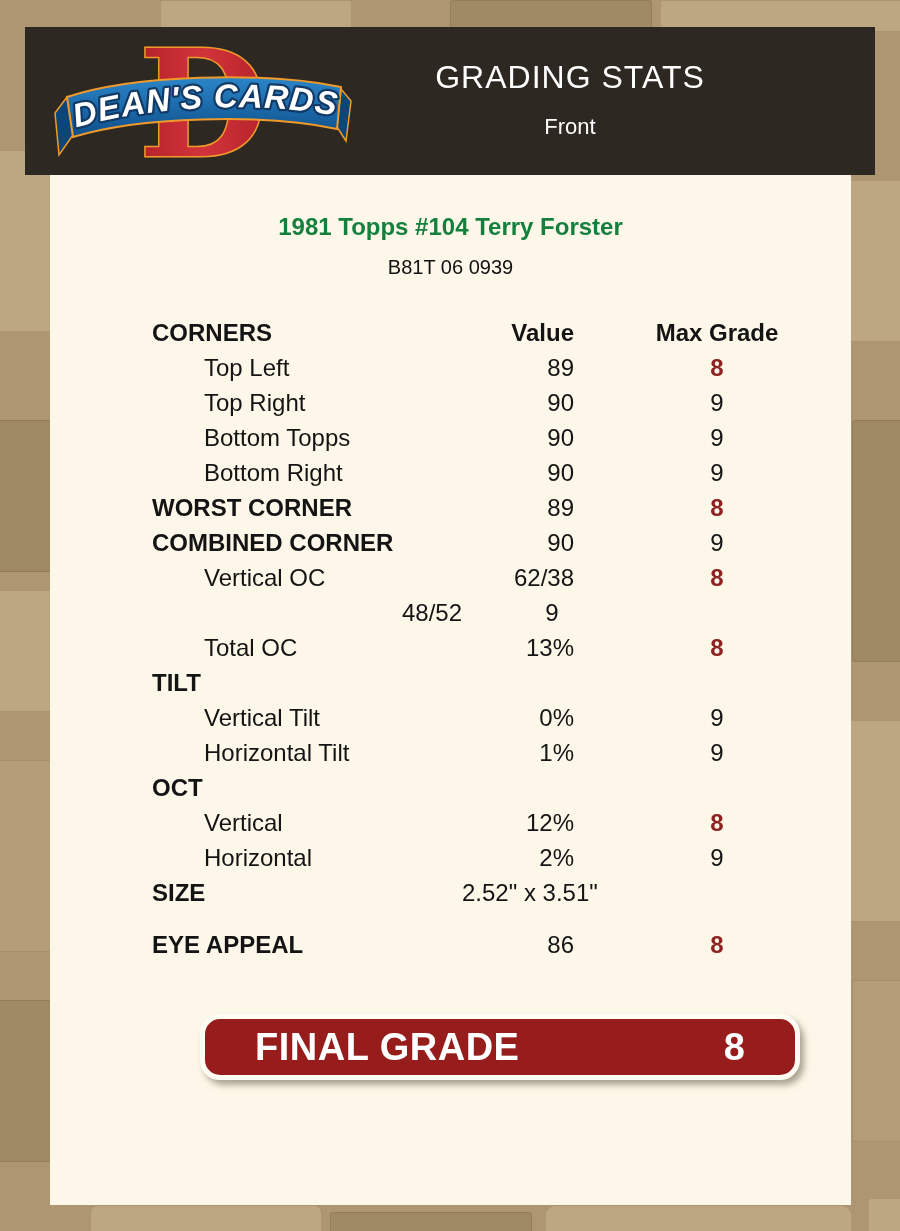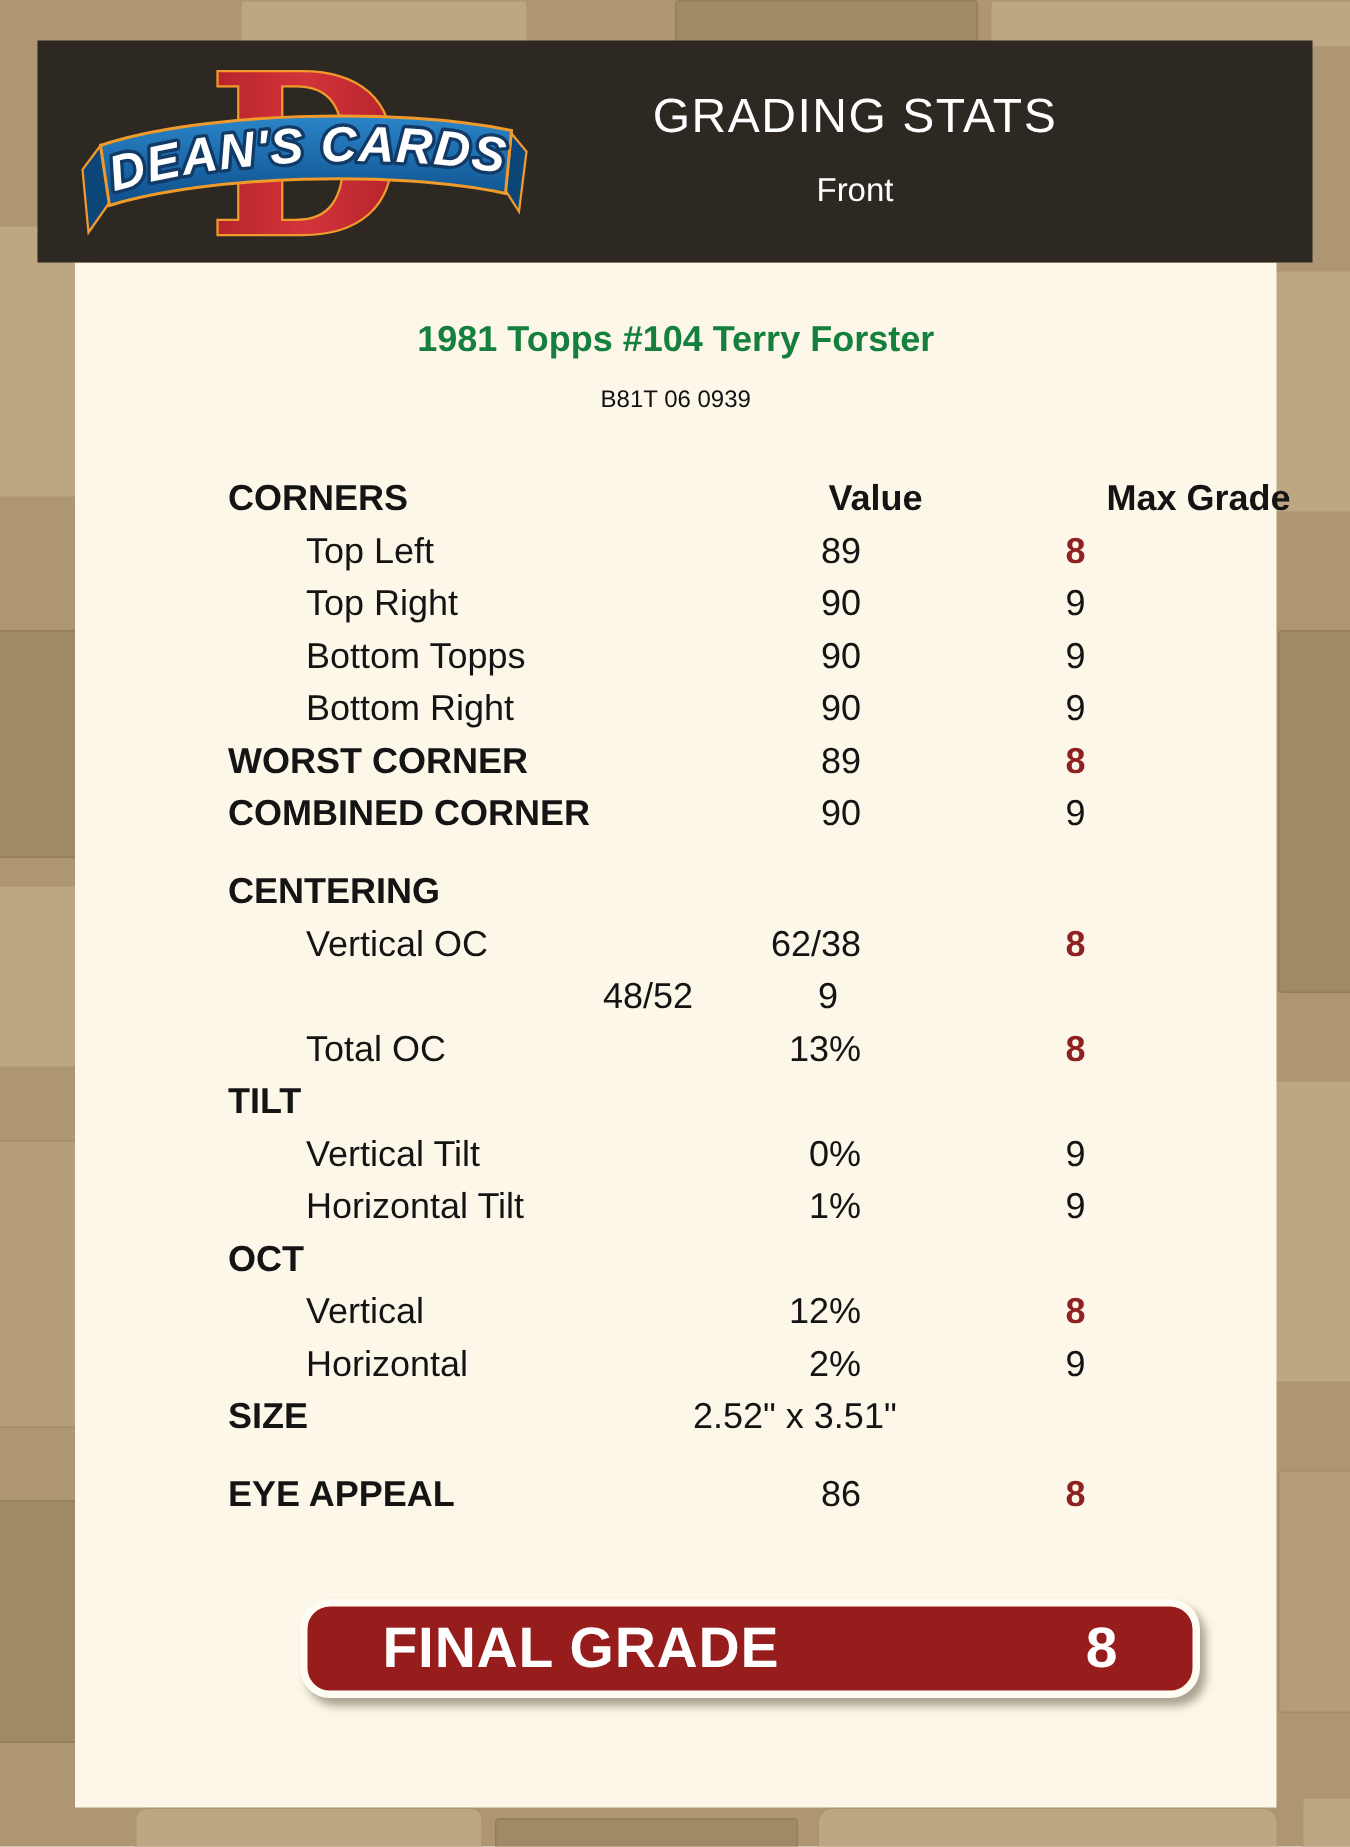--- a/index.html
+++ b/index.html
@@ -25,30 +25,30 @@
   .header-text{position:absolute;left:270px;right:30px;top:22px;text-align:center;color:#ffffff;}
   .header-title{font-size:32px;line-height:56px;font-weight:400;letter-spacing:1px;}
   .header-subtitle{font-size:22px;line-height:44px;font-weight:400;}
 
   
   .panel{
     position:absolute;left:50px;top:175px;width:801px;height:1030px;
     background:#fcf7e8;z-index:1;
   }
   .card-title{margin-top:38px;text-align:center;font-size:24px;line-height:28px;font-weight:bold;color:#15803d;}
-  .card-serial{margin-top:12px;text-align:center;font-size:16px;line-height:28px;color:#111;}
+  .card-serial{margin-top:12px;text-align:center;font-size:20px;line-height:28px;color:#111;}
 
   
   .stats-table{margin:34px 0 0 102px;width:640px;font-size:24px;color:#141414;}
   .trow{display:grid;grid-template-columns:310px 112px 218px;height:35px;align-items:center;}
   .trow.gap{margin-top:17px;}
   .trow .label{text-align:left;white-space:nowrap;}
   .trow.indent .label{padding-left:52px;}
   .trow.bold .label{font-weight:bold;}
-  .thead{font-weight:bold;gap:41px;}
+  .thead{font-weight:bold;}
   .cell.value{text-align:right;white-space:nowrap;}
   .cell.grade{text-align:center;padding-left:68px;}
   .cell.grade.red{color:#8e2222;font-weight:bold;}
 
   
   .final-grade{
     margin:52px 0 0 150px;width:490px;height:56px;
     background:#971c1c;
     border:5px solid #fffdf3;border-radius:20px;
     box-shadow:4px 5px 6px rgba(105,95,75,.55);
@@ -117,25 +117,20 @@
         <div class="trow bold">
     <div class="cell label">WORST CORNER</div>
     <div class="cell value">89</div>
     <div class="cell grade red">8</div>
   </div>
         <div class="trow bold">
     <div class="cell label">COMBINED CORNER</div>
     <div class="cell value">90</div>
     <div class="cell grade">9</div>
   </div>
-        <div class="trow bold gap">
-    <div class="cell label">CENTERING</div>
-    <div class="cell value"></div>
-    <div class="cell grade"></div>
-  </div>
         <div class="trow indent">
     <div class="cell label">Vertical OC</div>
     <div class="cell value">62/38</div>
     <div class="cell grade red">8</div>
   </div>
         <div class="trow indent">
     <div class="cell value">48/52</div>
     <div class="cell grade">9</div>
   </div>
         <div class="trow indent">

